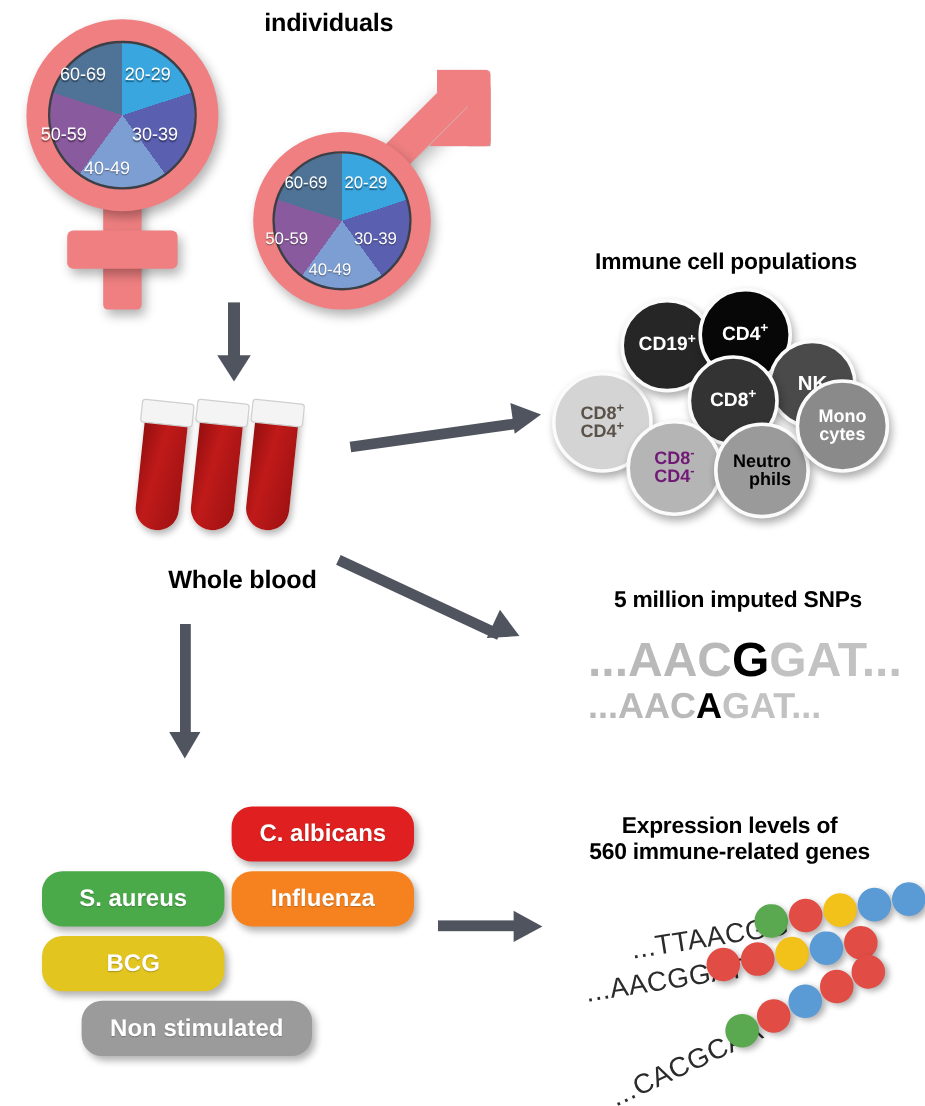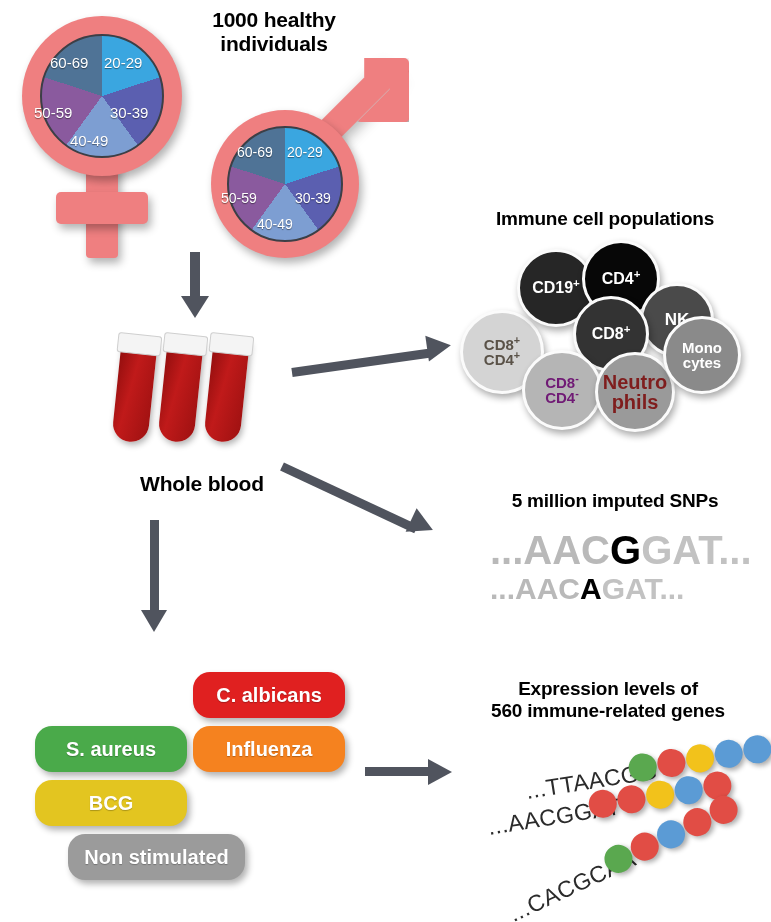--- a/index.html
+++ b/index.html
@@ -85,21 +85,20 @@
   }
   .bead{
     position:absolute;border-radius:50%;
     box-shadow:2px 3px 5px rgba(0,0,0,.33);
   }
 </style>
 </head>
 <body>
 
 <div class="abs ttl" style="left:178px;top:8px;width:192px;font-size:21px;">
-  <div>1000 healthy</div>
   <div>individuals</div>
 </div>
 
 <div class="sym" style="left:8px;top:10px;width:190px;height:250px;">
 
   <div class="stem" style="left:78px;top:148px;width:32px;height:100px;border-radius:4px;"></div>
 
   <div class="stem" style="left:48px;top:182px;width:92px;height:32px;border-radius:5px;"></div>
 
   <div class="ring" style="left:14px;top:6px;width:160px;height:160px;"></div>
@@ -200,21 +199,21 @@
   </div>
   <div class="bub" style="left:180px;top:43px;width:74px;height:74px;background:#4a4a4a;color:#ffffff;font-size:17px;">
     <span>NK</span>
   </div>
   <div class="bub" style="left:113px;top:56px;width:76px;height:76px;background:#333333;color:#ffffff;font-size:16px;">
     <span>CD8<sup>+</sup></span>
   </div>
   <div class="bub" style="left:62px;top:110px;width:80px;height:80px;background:#b5b5b5;color:#701a75;font-size:15px;">
     <span>CD8<sup>-</sup><br>CD4<sup>-</sup></span>
   </div>
-  <div class="bub" style="left:135px;top:112px;width:80px;height:80px;background:#9a9a9a;color:#7f1d1d;font-size:20px;">
+  <div class="bub" style="left:135px;top:112px;width:80px;height:80px;background:#9a9a9a;color:#000000;font-size:15px;text-align:right;">
     <span>Neutro<br>phils</span>
   </div>
   <div class="bub" style="left:203px;top:76px;width:78px;height:78px;background:#8a8a8a;color:#ffffff;font-size:15px;">
     <span>Mono<br>cytes</span>
   </div>
 </div>
 
 <div class="abs ttl" style="left:470px;top:490px;width:290px;font-size:19px;">5 million imputed SNPs</div>
 
 <div class="abs" style="left:490px;top:528px;width:260px;height:90px;">
@@ -232,21 +231,21 @@
   </div>
   <div class="pill" style="left:0px;top:54px;width:152px;height:46px;background:#4aaa4a;font-size:20px;">
     <span>S. aureus</span>
   </div>
   <div class="pill" style="left:0px;top:108px;width:152px;height:46px;background:#e3c520;font-size:20px;">
     <span>BCG</span>
   </div>
   <div class="pill" style="left:158px;top:54px;width:152px;height:46px;background:#f5821f;font-size:20px;">
     <span>Influenza</span>
   </div>
-  <div class="pill" style="left:33px;top:162px;width:177px;height:46px;background:#9b9b9b;font-size:20px;">
+  <div class="pill" style="left:33px;top:162px;width:192px;height:46px;background:#9b9b9b;font-size:20px;">
     <span>Non stimulated</span>
   </div>
 </div>
 
 <div>
   <div class="arrow-line" style="left:365px;top:767px;width:66px;height:9px;"></div>
   <div class="arrow-head" style="left:428px;top:759px;border-top:13px solid transparent;border-bottom:13px solid transparent;border-left:24px solid #50545e;"></div>
 </div>
 
 <div class="abs ttl" style="left:452px;top:678px;width:312px;font-size:19px;">

